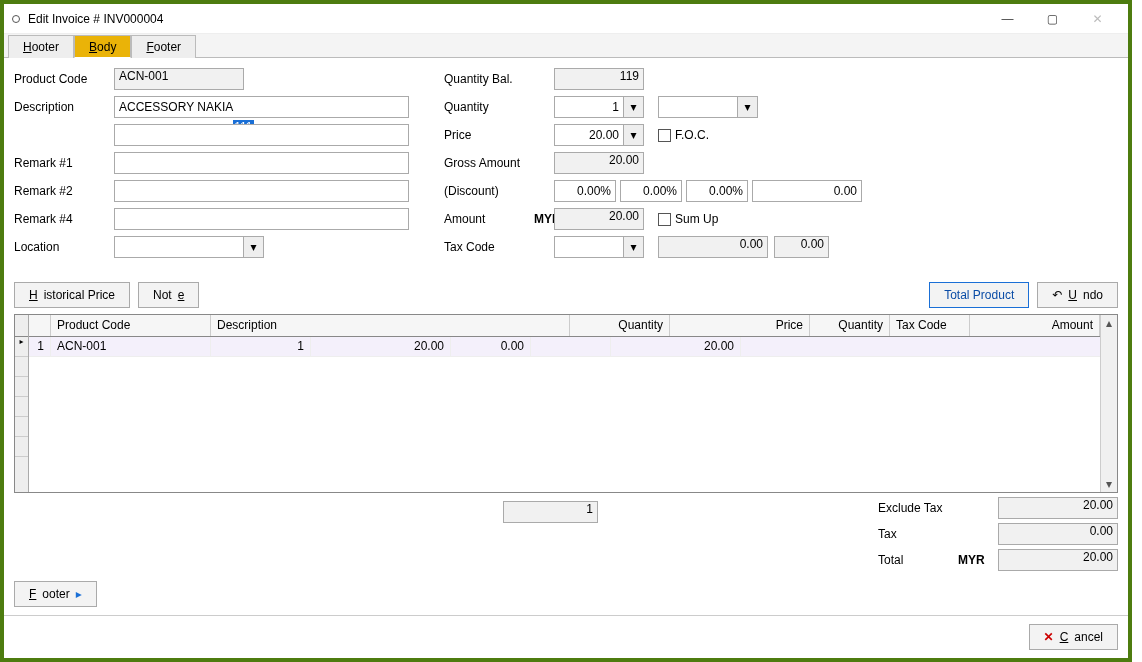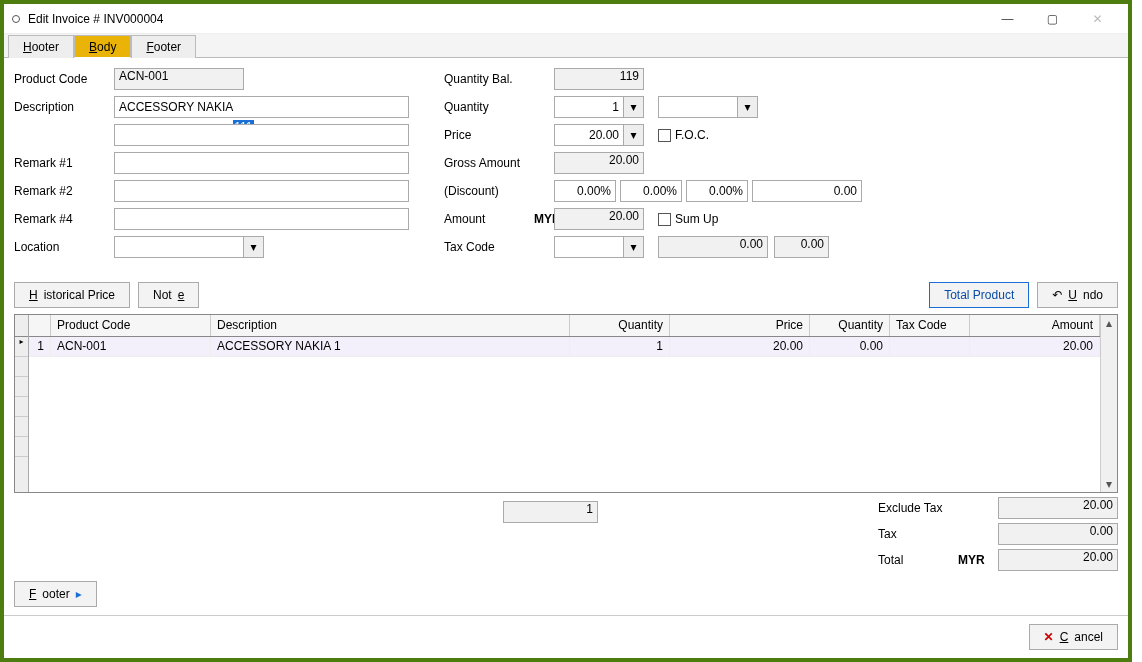--- a/index.html
+++ b/index.html
@@ -218,21 +218,20 @@
             <div class="gh right" style="width:100px">Quantity</div>
             <div class="gh right" style="width:140px">Price</div>
             <div class="gh right" style="width:80px">Quantity</div>
             <div class="gh" style="width:80px">Tax Code</div>
             <div class="gh right" style="width:130px">Amount</div>
           </div>
           <div class="gridcols" style="flex:1">
             <div class="grow">
               <div class="gc right" style="width:22px">1</div>
               <div class="gc" style="width:160px">ACN-001</div>
-              <div class="gc" style="flex:1">ACCESSORY NAKIA 1</div>
               <div class="gc right" style="width:100px">1</div>
               <div class="gc right" style="width:140px">20.00</div>
               <div class="gc right" style="width:80px">0.00</div>
               <div class="gc" style="width:80px"></div>
               <div class="gc right" style="width:130px">20.00</div>
             </div>
           </div>
         </div>
         <div class="scroll-v">
           <div class="arr">▴</div>

